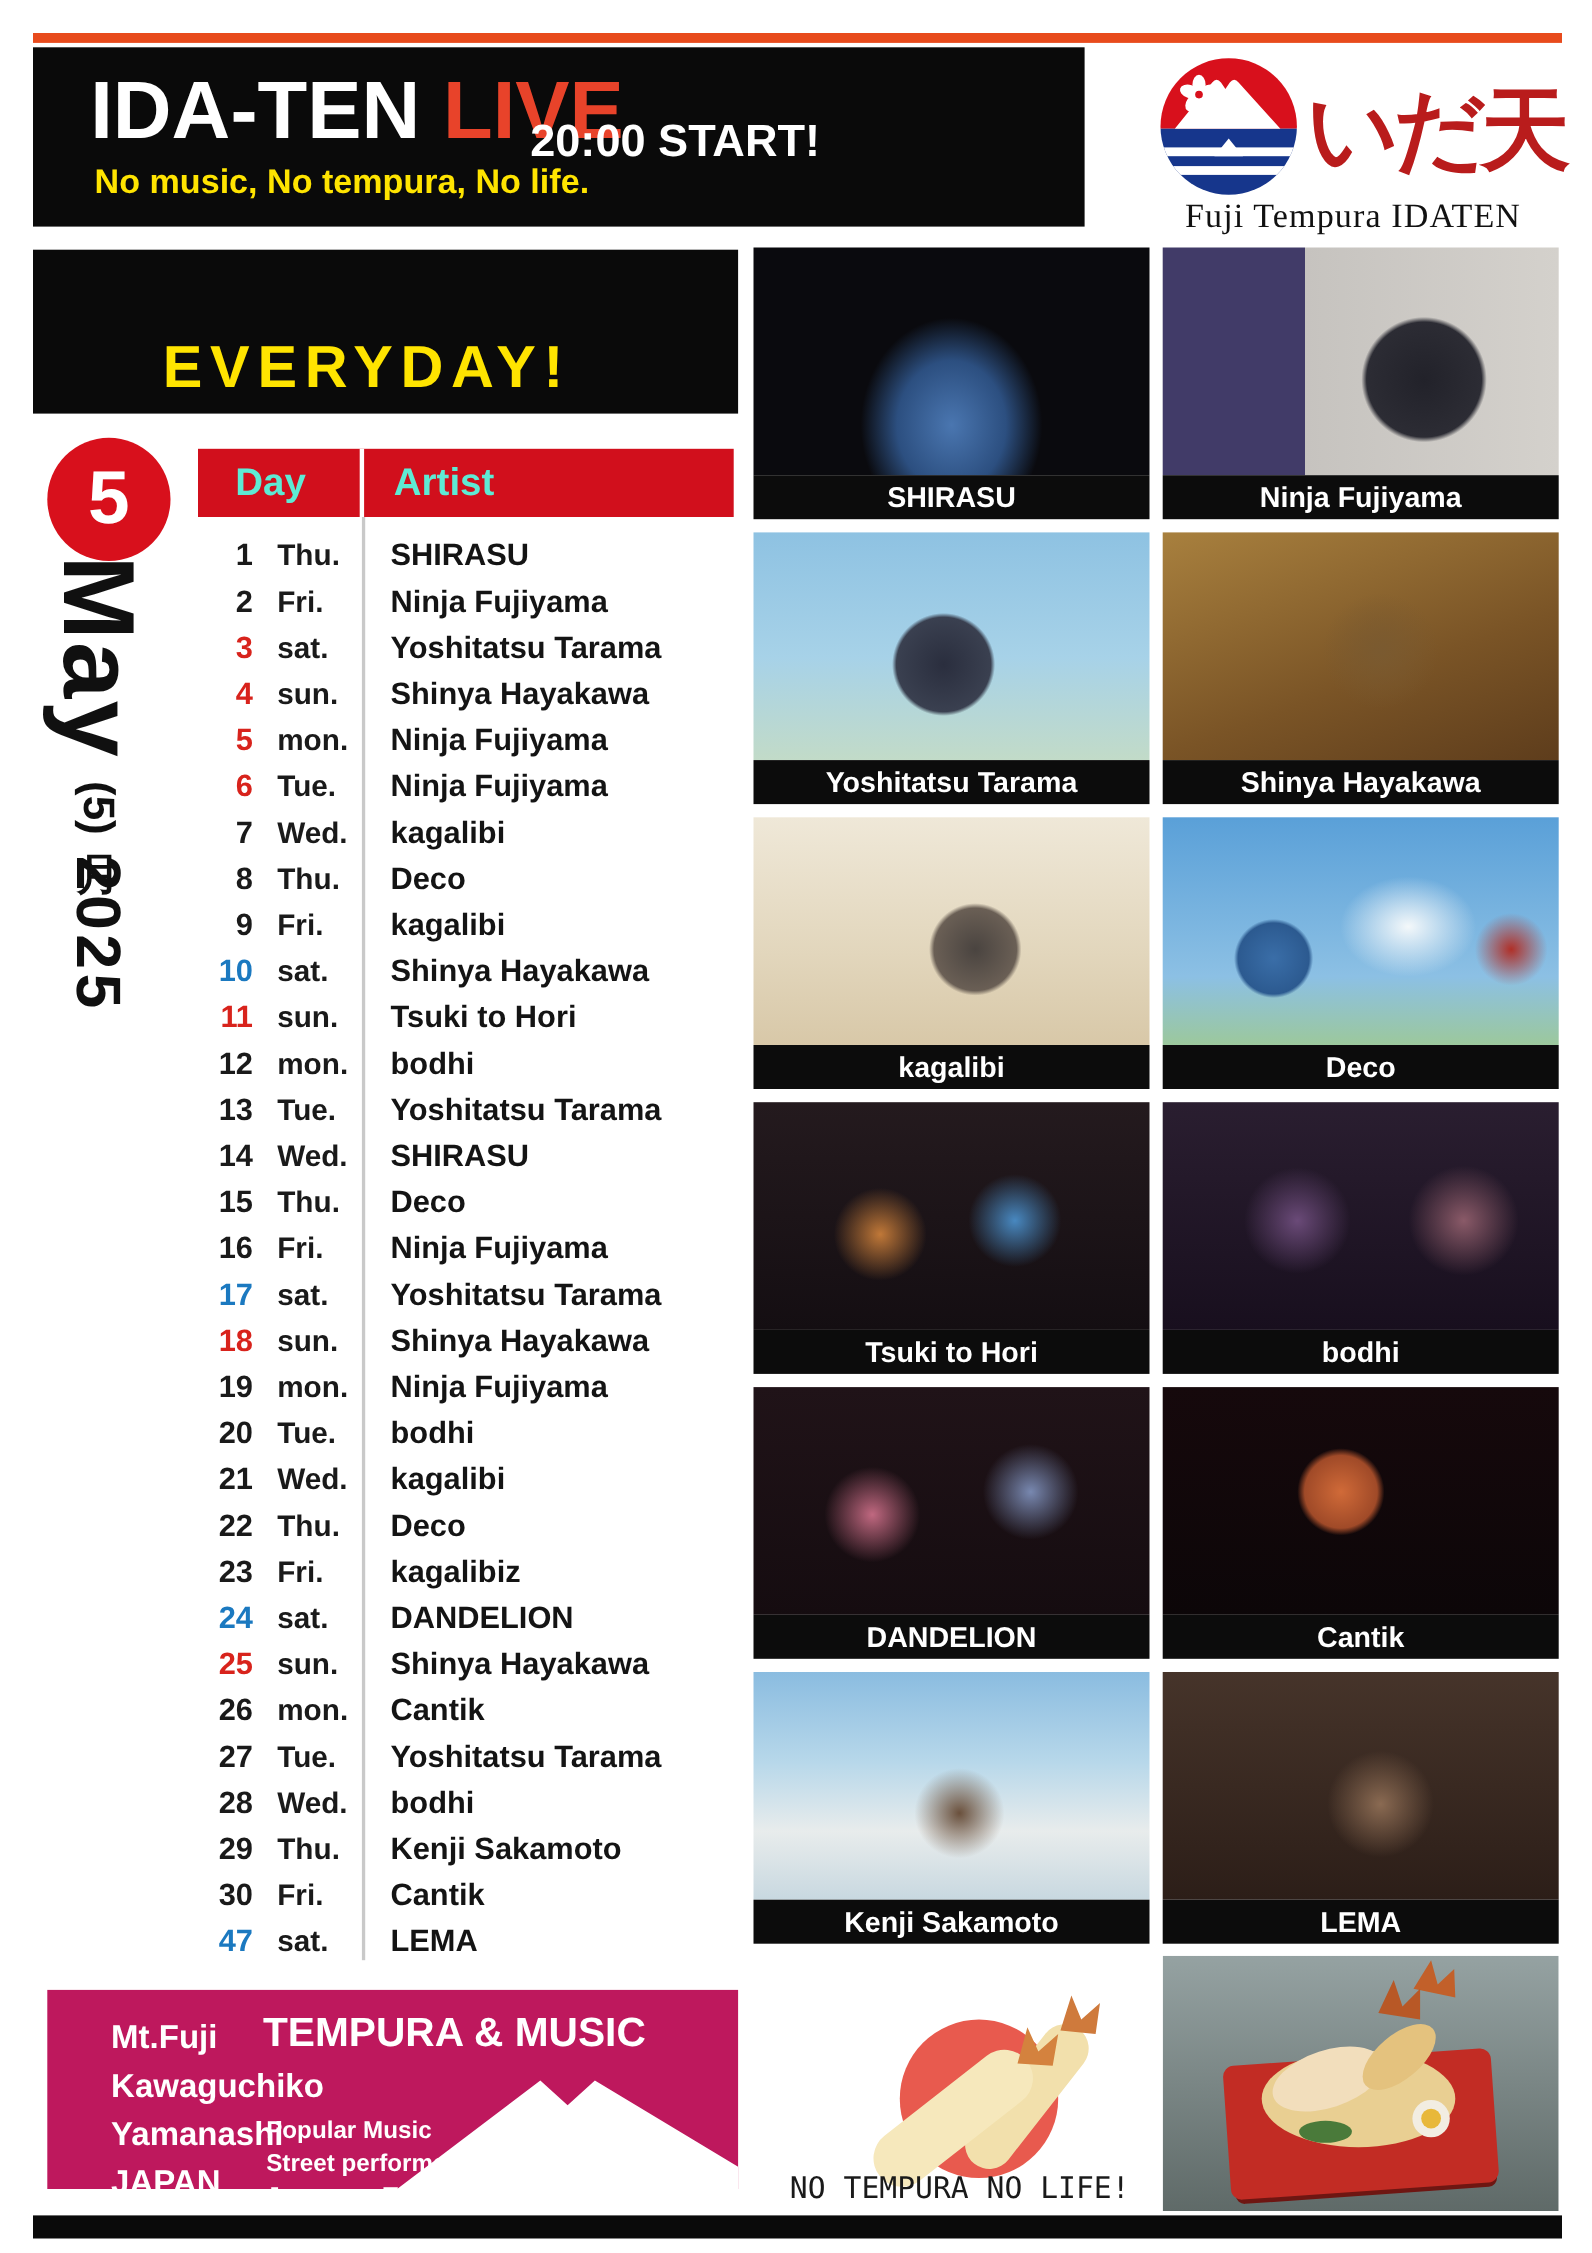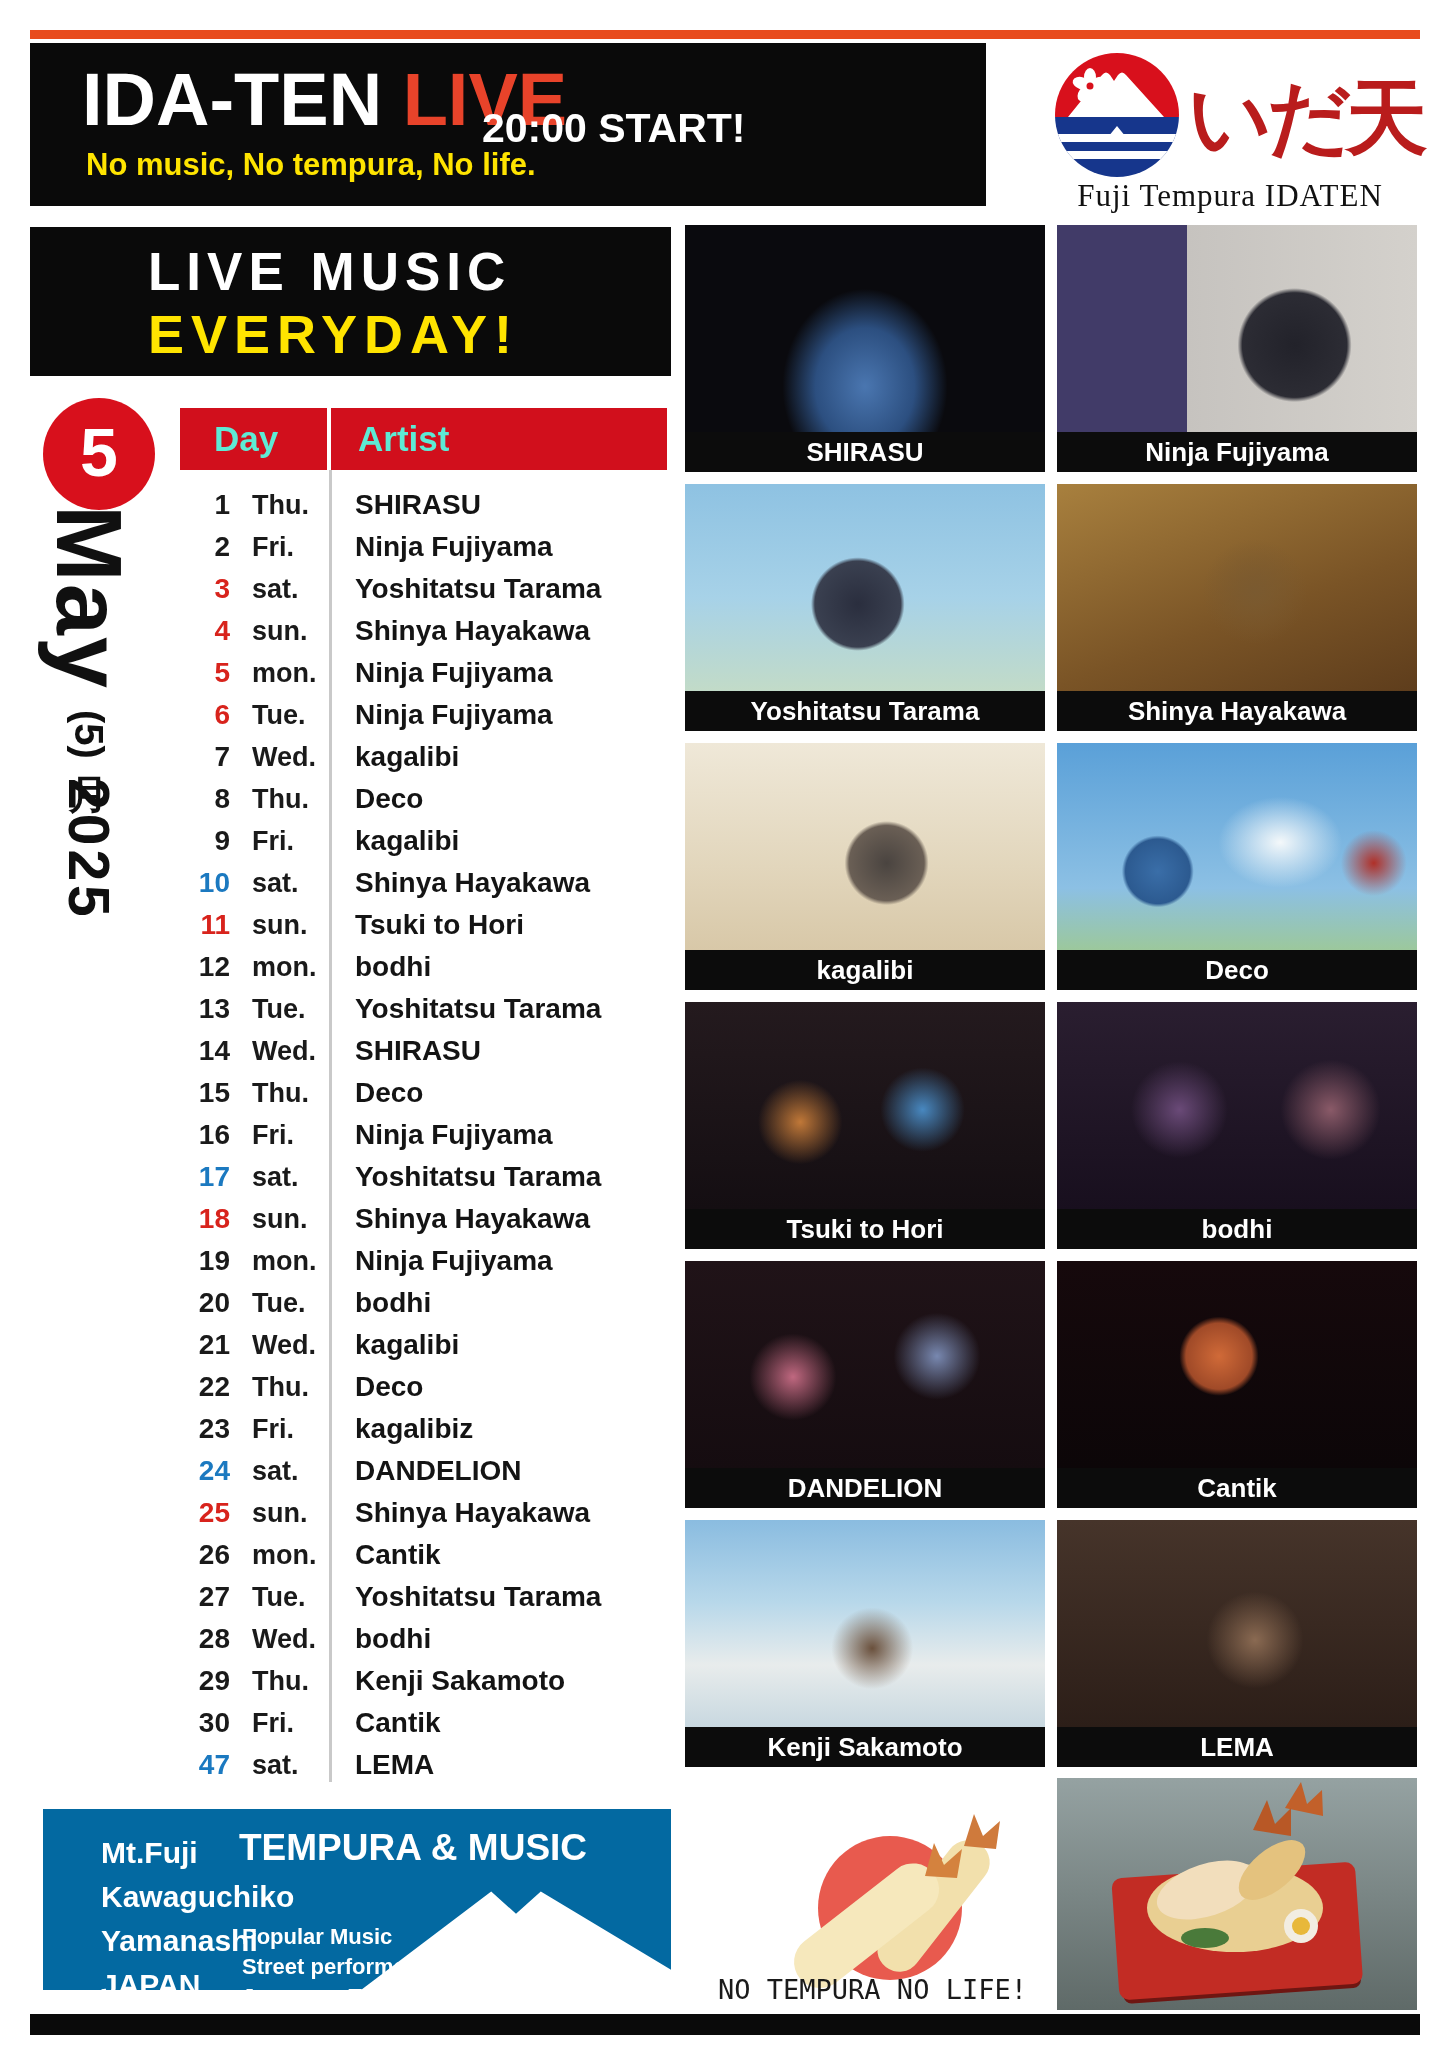--- a/index.html
+++ b/index.html
@@ -84,21 +84,21 @@
        radial-gradient(circle 70px at 70% 46%, #7888b0 0%, rgba(0,0,0,0) 62%),
        linear-gradient(180deg, #201318 0%, #150c10 100%);}
   .p9{background:radial-gradient(circle 66px at 45% 46%, #d06a38 0%, #a04a28 50%, rgba(0,0,0,0) 60%),
        linear-gradient(180deg, #16090c 0%, #0c0608 100%);}
   .p10{background:radial-gradient(circle 66px at 52% 62%, #6a503c 0%, rgba(0,0,0,0) 62%),
        linear-gradient(180deg, #8abce0 0%, #b8d8ea 40%, #e8ecec 70%, #c8d8e0 100%);}
   .p11{background:radial-gradient(circle 78px at 55% 58%, #8a6a52 0%, rgba(0,0,0,0) 62%),
        linear-gradient(180deg, #46342a 0%, #2c1e18 100%);}
 
   
-  .footer-box{left:43px;top:1809px;width:628px;height:181px;background:#0369a1;overflow:hidden;color:#fff;}
+  .footer-box{left:43px;top:1809px;width:628px;height:181px;background:#be185d;overflow:hidden;color:#fff;}
   .loc-lines{position:absolute;left:58px;top:22px;font-size:30px;font-weight:bold;line-height:44px;}
   .tm-title{position:absolute;left:196px;top:18px;font-size:37px;font-weight:bold;white-space:nowrap;}
   .tm-items{position:absolute;left:199px;top:70px;font-size:22px;font-weight:bold;line-height:30px;margin-top:43px;}
   .fuji-shape{position:absolute;right:0;bottom:0;width:310px;height:112px;background:#fff;
               clip-path:polygon(0% 100%, 42% 12%, 50% 32%, 58% 12%, 100% 82%, 100% 100%);}
   .tempura-illust{left:742px;top:1798px;width:285px;height:205px;}
   .slogan{left:700px;top:1974px;width:345px;text-align:center;color:#1a1a1a;
           font-family:"DejaVu Sans Mono", monospace;font-size:27px;letter-spacing:0px;white-space:nowrap;}
   .tempura-photo{left:1057px;top:1778px;width:360px;height:232px;}
   .bottom-bar{left:30px;top:2014px;width:1390px;height:21px;background:#0a0a0a;}
@@ -138,21 +138,20 @@
         <ellipse rx="6" ry="9" transform="rotate(216) translate(0,-9)"></ellipse>
         <ellipse rx="6" ry="9" transform="rotate(288) translate(0,-9)"></ellipse>
         <circle r="3.5" fill="#d8101c"></circle>
       </g>
     </svg>
     <div class="logo-calligraphy">いだ天</div>
     <div class="logo-caption">Fuji Tempura  IDATEN</div>
   </div>
 
   <div class="abs live-banner">
-    <div class="live-line1">LIVE MUSIC</div>
     <div class="live-line2">EVERYDAY!</div>
   </div>
 
   <div class="abs month-circle">5</div>
   <div class="abs month-vertical">
     <span class="mv-name">May</span>
     <span class="mv-jp">(5月)</span>
     <span class="mv-year">2025</span>
   </div>
 

